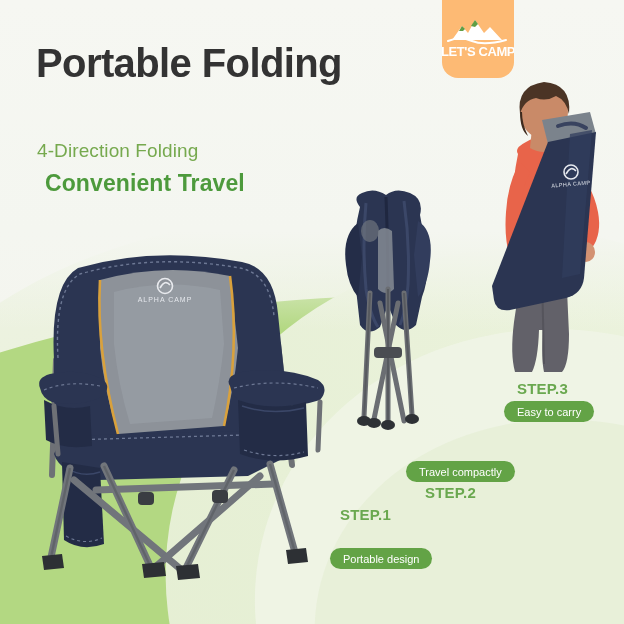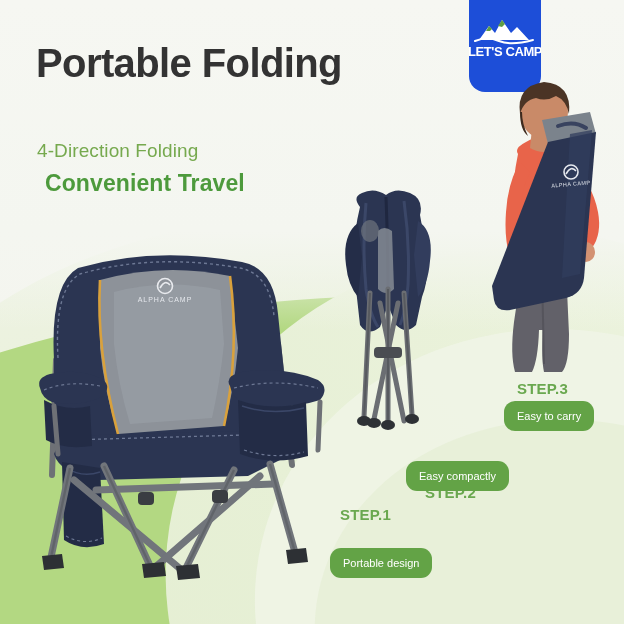--- a/index.html
+++ b/index.html
@@ -114,25 +114,25 @@
     font-size: 23px;
     font-weight: bold;
     color: #4d9a3c;
     letter-spacing: .1px;
     margin-left: 8px;
   }
 
   
   .logo-badge {
     position: absolute;
-    left: 469px;
+    left: 442px;
     top: 0;
     width: 72px;
-    height: 92px;
-    background: #1d4ed8;
+    height: 78px;
+    background: #fdba74;
     border-radius: 0 0 16px 16px;
     overflow: hidden;
   }
   .logo-badge svg { display: block; }
 
   
   .photo { position: absolute; }
 
   
   .chair-main { left: 34px; top: 240px; width: 310px; height: 340px; }
@@ -147,21 +147,21 @@
     font-size: 15px;
     font-weight: bold;
     color: #6aa84f;
     letter-spacing: .2px;
   }
   .step-pill {
     position: absolute;
     display: inline-flex;
     align-items: center;
     justify-content: center;
-    height: 30px;
+    height: 21px;
     padding: 0 13px;
     border-radius: 11px;
     background: #63a346;
     color: #ffffff;
     font-size: 11px;
     white-space: nowrap;
   }
   .s1-title { left: 340px; top: 506px; }
   .s1-pill  { left: 330px; top: 548px; }
   .s2-title { left: 425px; top: 440px; margin-top: 44px; }
@@ -355,18 +355,18 @@
         <path d="M142 326 L164 324 L166 338 L144 340 Z"></path>
         <path d="M252 310 L272 308 L274 322 L254 324 Z"></path>
       </g>
     </svg>
   </div>
 
   <div class="step-title s1-title">STEP.1</div>
   <div class="step-pill s1-pill">Portable design</div>
 
   <div class="step-title s2-title">STEP.2</div>
-  <div class="step-pill s2-pill">Easy compactly</div>
+  <div class="step-pill s2-pill">Travel compactly</div>
 
   <div class="step-title s3-title">STEP.3</div>
   <div class="step-pill s3-pill">Easy to carry</div>
 
 </div>
 
 </body></html>

